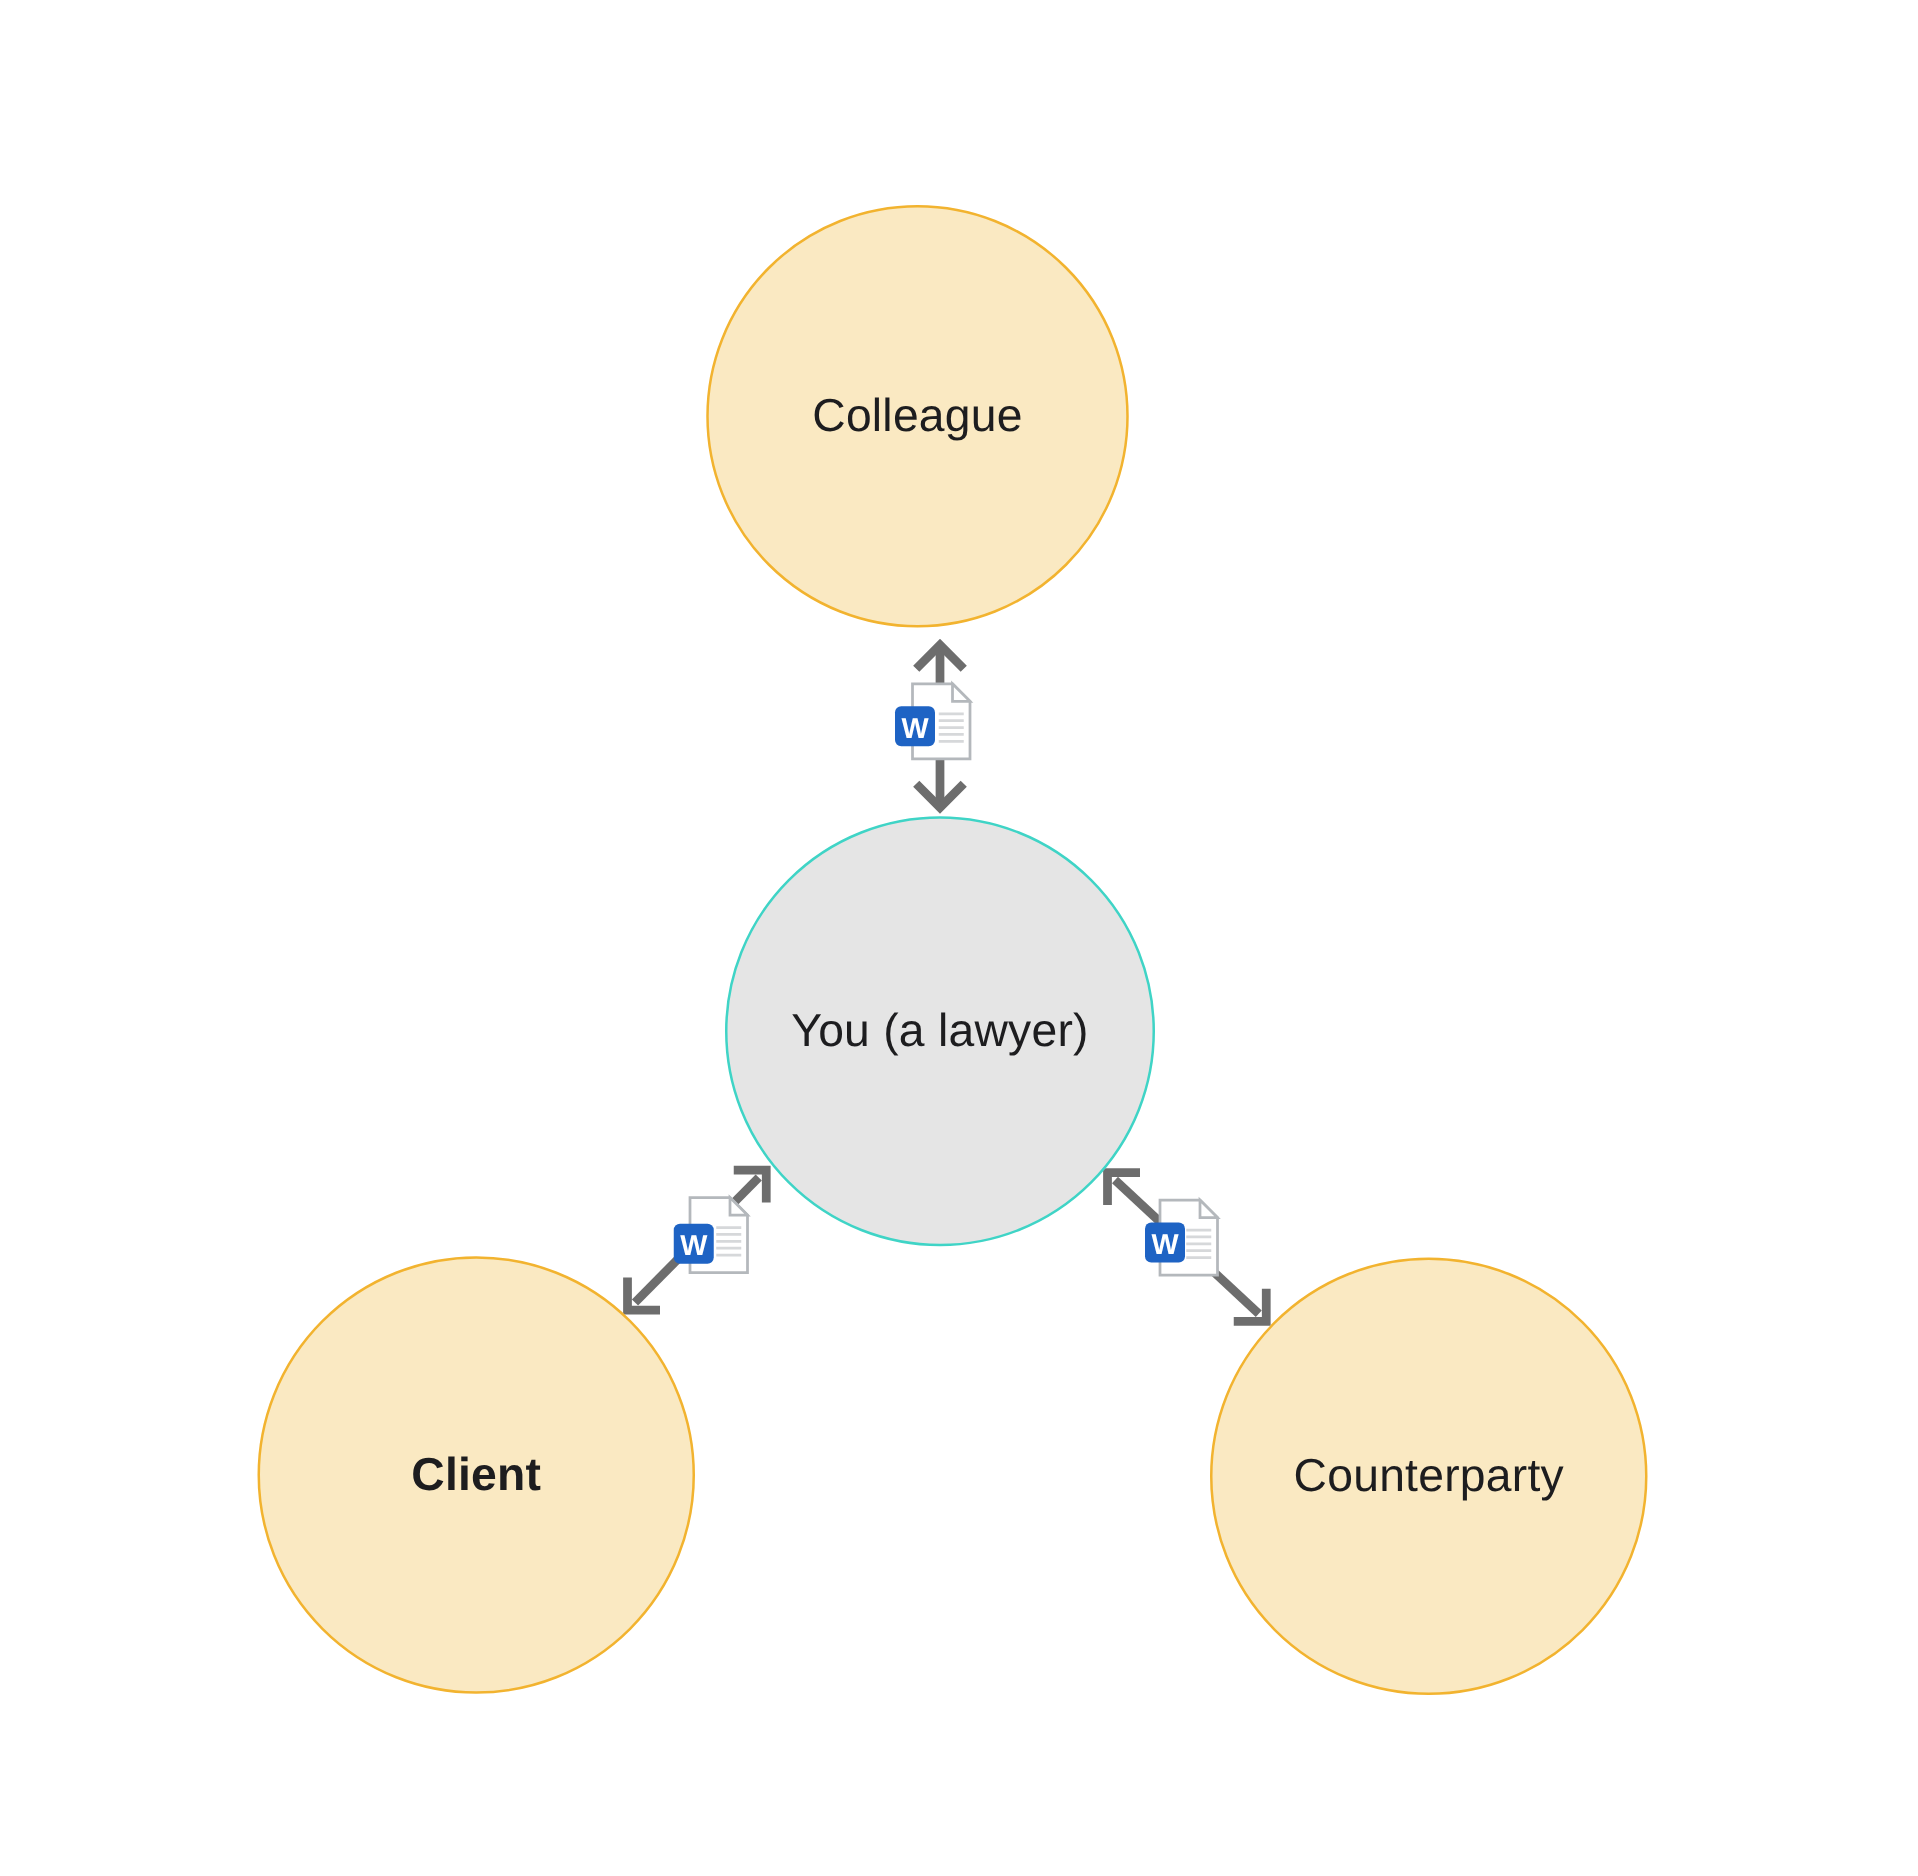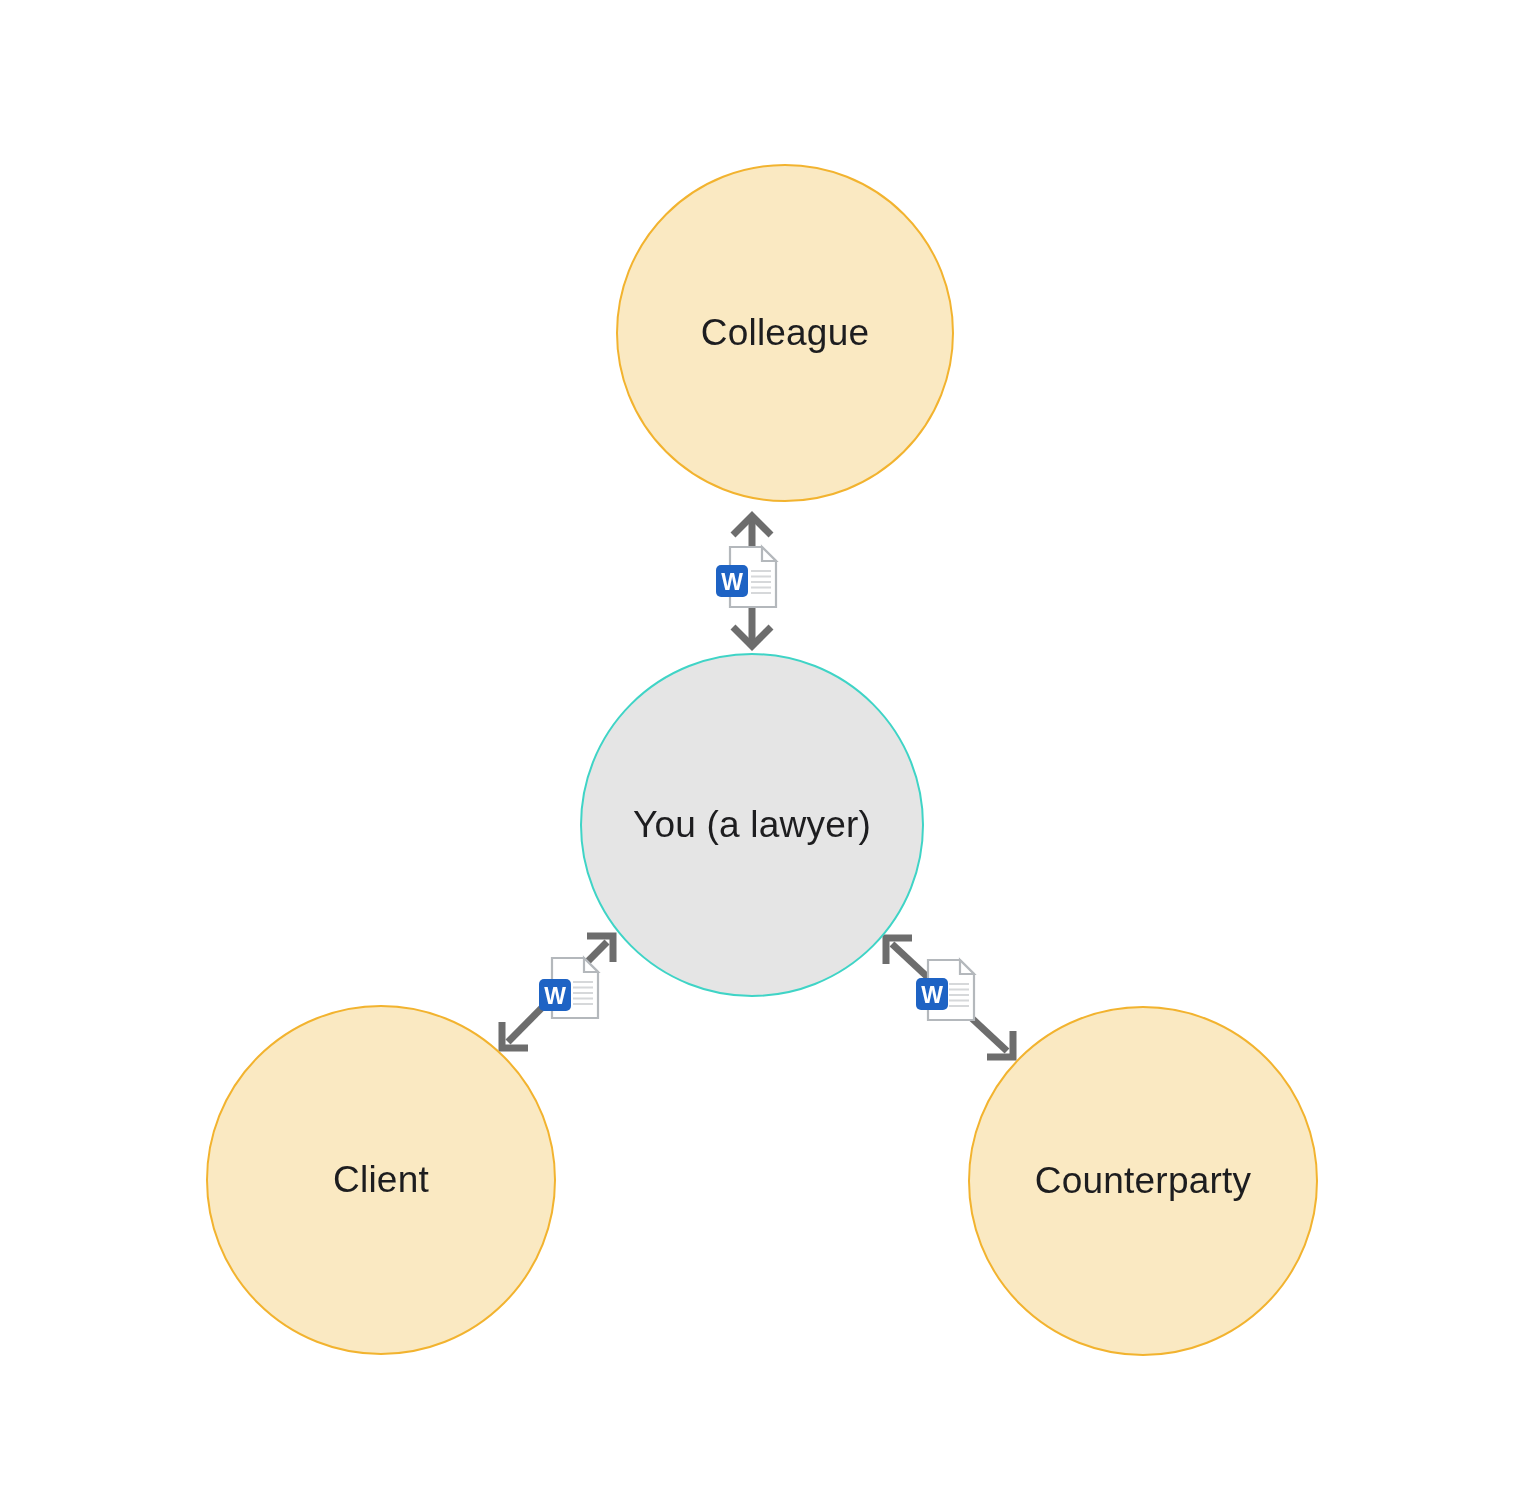--- a/index.html
+++ b/index.html
@@ -6,21 +6,21 @@
   body{font-family:"Liberation Sans",sans-serif;}
   .canvas{position:relative;width:1534px;height:1501px;overflow:hidden;}
   .edges-layer{position:absolute;left:0;top:0;width:1534px;height:1501px;}
   .edge{fill:none;stroke-width:7;stroke-linejoin:miter;stroke-linecap:butt;}
   .doc-page{stroke-width:2.2;stroke-linejoin:miter;}
   .doc-lines{fill:none;stroke-width:2.2;}
   .w-badge{}
   .w-letter{font-family:"Liberation Sans",sans-serif;font-size:23px;font-weight:bold;text-anchor:middle;}
   .node{position:absolute;border-radius:50%;border:2px solid;box-sizing:border-box;
         display:flex;align-items:center;justify-content:center;font-size:37px;letter-spacing:0.2px;}
-  .node-colleague{left:616px;top:164px;width:338px;height:338px;}
+  .node-colleague{left:565px;top:164px;width:338px;height:338px;}
   .node-you{left:580px;top:653px;width:344px;height:344px;}
   .node-client{left:206px;top:1005px;width:350px;height:350px;}
   .node-counterparty{left:968px;top:1006px;width:350px;height:350px;}
 </style>
 </head>
 <body>
 
 <div class="canvas" style="background-color: rgb(255, 255, 255);">
 
   <svg class="edges-layer" viewBox="0 0 1534 1501">
@@ -69,21 +69,21 @@
   </svg>
 
   <div class="node node-colleague" style="background-color: rgb(250, 233, 194); border-color: rgb(242, 179, 47); color: rgb(29, 29, 31);">
     <span>Colleague</span>
   </div>
 
   <div class="node node-you" style="background-color: #e5e5e5; border-color: rgb(63, 212, 198); color: rgb(29, 29, 31);">
     <span>You (a lawyer)</span>
   </div>
 
-  <div class="node node-client" style="background-color: rgb(250, 233, 194); border-color: rgb(242, 179, 47); color: rgb(29, 29, 31);">
+  <div class="node node-client" style="background-color: rgb(250, 233, 194); border-color: rgb(242, 179, 47); color: rgb(29, 29, 31); font-weight: bold;">
     <span>Client</span>
   </div>
 
   <div class="node node-counterparty" style="background-color: rgb(250, 233, 194); border-color: rgb(242, 179, 47); color: rgb(29, 29, 31);">
     <span>Counterparty</span>
   </div>
 
 </div>
 
 </body></html>

